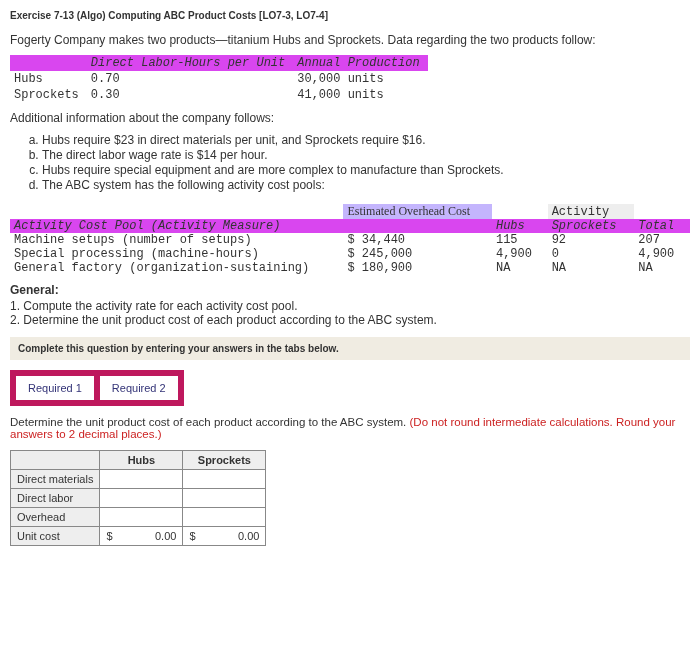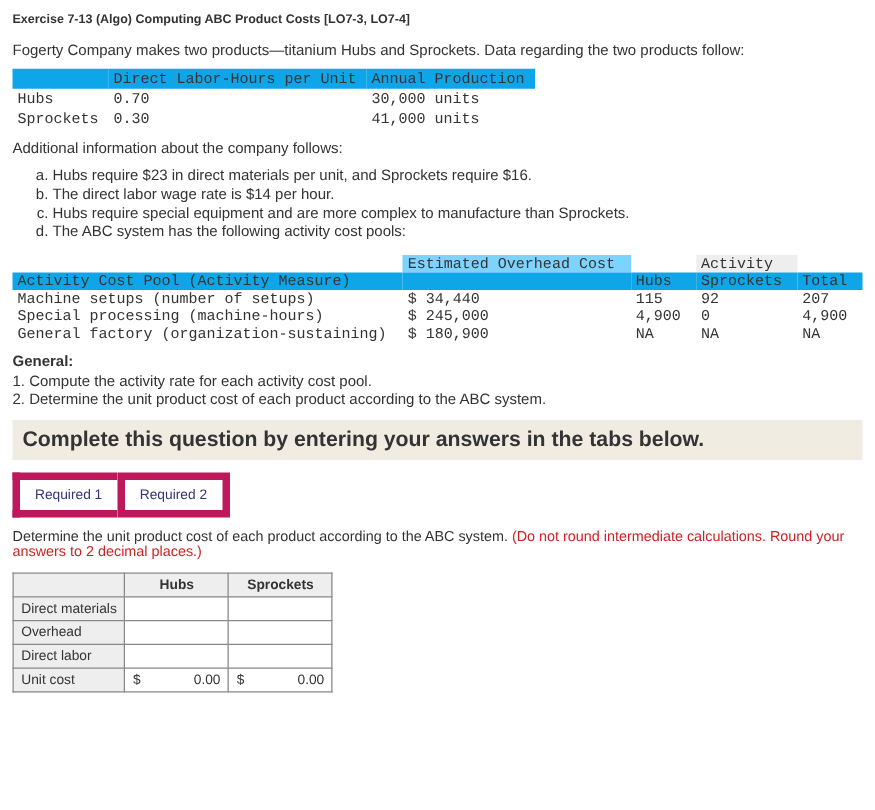--- a/index.html
+++ b/index.html
@@ -17,30 +17,30 @@
     margin: 0 0 12px 0;
   }
   p { margin: 8px 0; }
   table { border-collapse: collapse; }
   .data-tbl td, .data-tbl th {
     padding: 1px 8px 1px 4px;
     font-family: "Courier New", monospace;
     font-size: 12px;
     text-align: left;
   }
-  .data-tbl .hdr td { background: #0ea5e9; }
+  .data-tbl .hdr td { background: #d946ef; font-style: italic; }
   .num { text-align: right; }
   ol.alpha { list-style: lower-alpha; margin: 4px 0 4px 20px; padding: 0; }
   ol.alpha li { margin: 1px 12px; }
   .complete-box {
     background: #f0ece2;
     padding: 6px 8px;
     font-weight: bold;
     margin: 10px 0;
-    font-size: 17px;
+    font-size: 10px;
   }
   .tabs { display: flex; }
   .tab {
     border: 6px solid #be185d;
     padding: 6px 12px;
     font-size: 11px;
     background: #fff;
     color: #337;
     cursor: pointer;
   }
@@ -93,21 +93,21 @@
   <li>Hubs require $23 in direct materials per unit, and Sprockets require $16.</li>
   <li>The direct labor wage rate is $14 per hour.</li>
   <li>Hubs require special equipment and are more complex to manufacture than Sprockets.</li>
   <li>The ABC system has the following activity cost pools:</li>
 </ol>
 
 <table class="data-tbl actbl" style="width:100%; margin-top:12px;">
   <tbody>
       <tr>
     <td></td>
-    <td class="num" style="background:#7dd3fc;">Estimated Overhead Cost</td>
+    <td class="num" style="background:#c4b5fd;font-family:Liberation Serif, serif;">Estimated Overhead Cost</td>
     <td></td>
     <td class="num" style="background:#eee;">Activity</td>
     <td></td>
   </tr>
   <tr class="hdr">
     <td>Activity Cost Pool (Activity Measure)</td>
     <td></td>
     <td class="num">Hubs</td>
     <td class="num">Sprockets</td>
     <td class="num">Total</td>
@@ -159,26 +159,26 @@
     <th class="row-h"></th>
     <th>Hubs</th>
     <th>Sprockets</th>
   </tr>
   <tr>
     <td class="row-h">Direct materials</td>
     <td></td>
     <td></td>
   </tr>
   <tr>
-    <td class="row-h">Overhead</td>
+    <td class="row-h">Direct labor</td>
     <td></td>
     <td></td>
   </tr>
   <tr>
-    <td class="row-h">Direct labor</td>
+    <td class="row-h">Overhead</td>
     <td></td>
     <td></td>
   </tr>
   <tr>
     <td class="row-h">Unit cost</td>
     <td>
       <div class="cell-input-wrap">
         <span class="cur">$</span>
         <span>0.00</span>
       </div>

